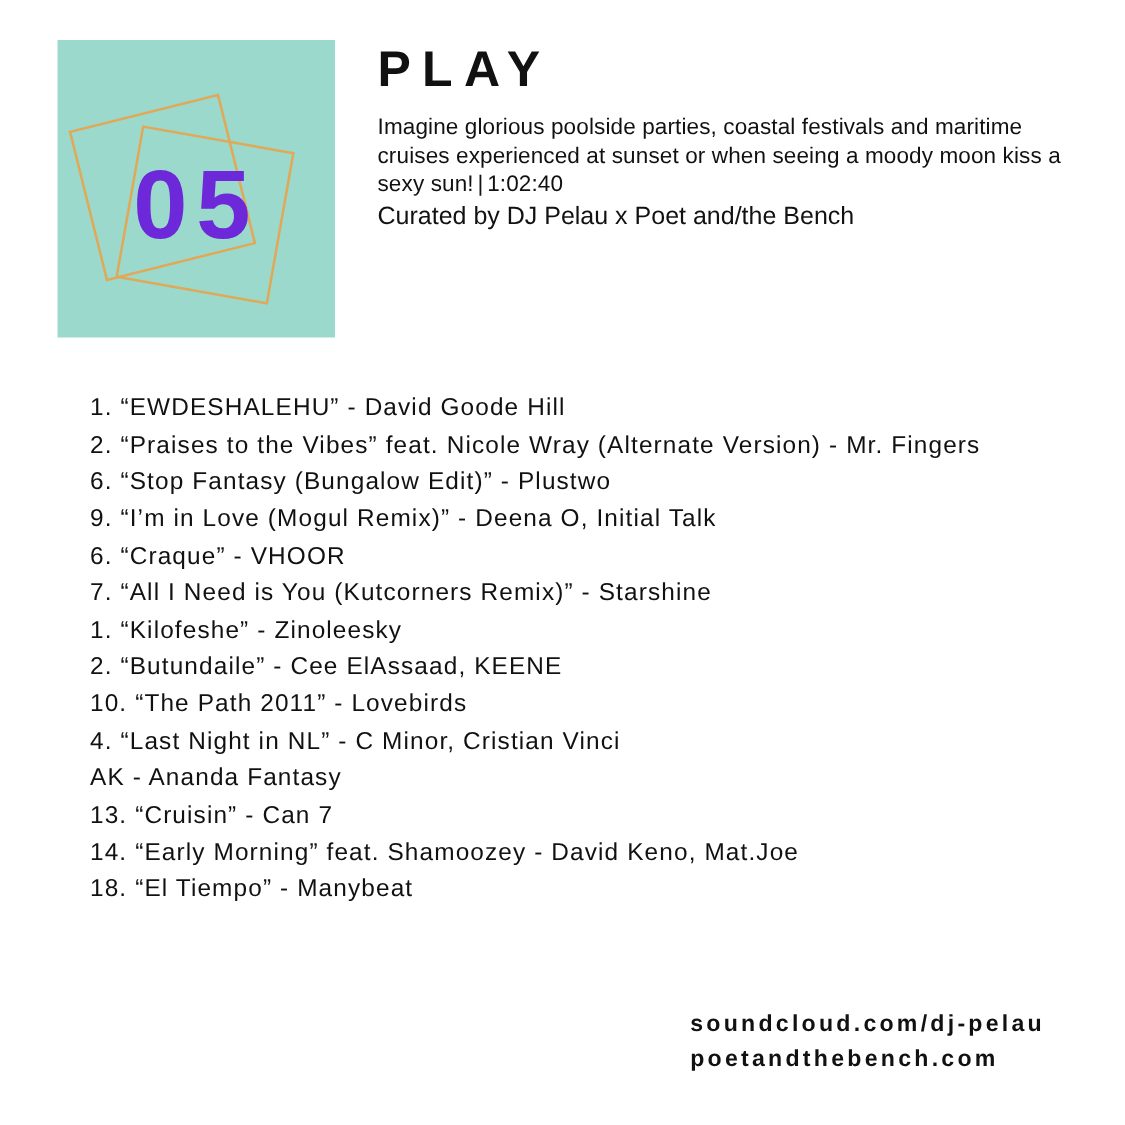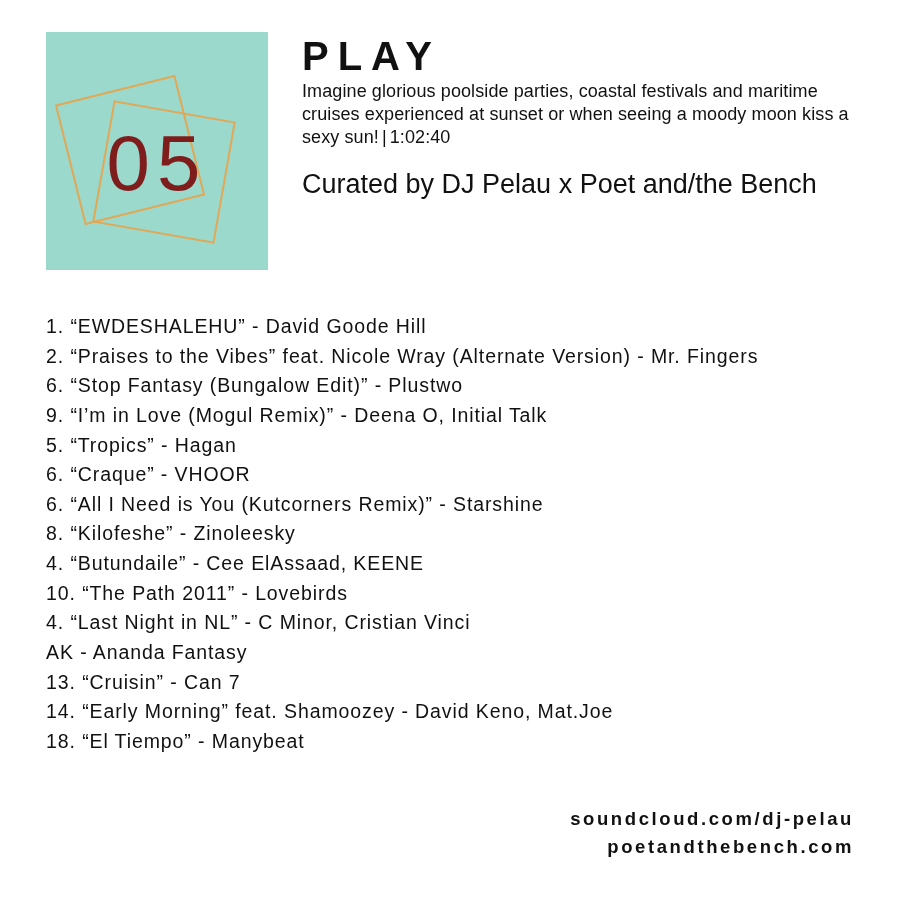--- a/index.html
+++ b/index.html
@@ -53,76 +53,76 @@
     top: 78px;
     transform: rotate(10deg);
   }
   .badge .num {
     position: absolute;
     left: 0;
     right: 0;
     top: 92px;
     text-align: center;
     font-size: 78px;
-    font-weight: 400;
+    font-weight: 700;
     letter-spacing: 7px;
     line-height: 1;
-    color: #7f1d1d;
+    color: #6d28d9;
   }
 
   .header-text {
     padding-left: 34px;
     padding-top: 4px;
     flex: 1 1 auto;
   }
   .title {
     font-size: 40px;
     font-weight: 700;
     letter-spacing: 9px;
     line-height: 1;
-    margin-bottom: 4px;
+    margin-bottom: 14px;
     color: #111111;
   }
   .desc {
     font-size: 18px;
     line-height: 1.27;
     color: #111111;
     letter-spacing: 0.1px;
     max-width: 570px;
   }
   .desc .dur-sep {
     padding: 0 3px;
   }
   .curated {
-    font-size: 27px;
+    font-size: 20px;
     line-height: 1.27;
     color: #111111;
-    margin-top: 18px;
+    margin-top: 2px;
     white-space: nowrap;
   }
 
   
   .tracklist {
-    margin: 42px 0 0 46px;
+    margin: 42px 0 0 72px;
     width: 820px;
   }
   .track {
     font-size: 19.5px;
     letter-spacing: 0.9px;
     line-height: 1.52;
     color: #111111;
     white-space: nowrap;
   }
 
   
   .footer {
     position: absolute;
-    right: 46px;
+    right: 64px;
     bottom: 38px;
-    text-align: right;
+    text-align: left;
   }
   .footer-line {
     font-size: 18.5px;
     font-weight: 700;
     letter-spacing: 2.6px;
     line-height: 1.55;
     color: #111111;
   }
 </style>
 </head>
@@ -146,25 +146,24 @@
       <div class="curated">Curated by DJ Pelau x Poet and/the Bench</div>
     </div>
 
   </div>
 
   <div class="tracklist">
     <div class="track">1. “EWDESHALEHU” - David Goode Hill</div>
     <div class="track">2. “Praises to the Vibes” feat. Nicole Wray (Alternate Version) - Mr. Fingers</div>
     <div class="track">6. “Stop Fantasy (Bungalow Edit)” - Plustwo</div>
     <div class="track">9. “I’m in Love (Mogul Remix)” - Deena O, Initial Talk</div>
-    <div class="track">5. “Tropics” - Hagan</div>
     <div class="track">6. “Craque” - VHOOR</div>
-    <div class="track">6. “All I Need is You (Kutcorners Remix)” - Starshine</div>
-    <div class="track">8. “Kilofeshe” - Zinoleesky</div>
-    <div class="track">4. “Butundaile” - Cee ElAssaad, KEENE</div>
+    <div class="track">7. “All I Need is You (Kutcorners Remix)” - Starshine</div>
+    <div class="track">1. “Kilofeshe” - Zinoleesky</div>
+    <div class="track">2. “Butundaile” - Cee ElAssaad, KEENE</div>
     <div class="track">10. “The Path 2011” - Lovebirds</div>
     <div class="track">4. “Last Night in NL” - C Minor, Cristian Vinci</div>
     <div class="track">AK - Ananda Fantasy</div>
     <div class="track">13. “Cruisin” - Can 7</div>
     <div class="track">14. “Early Morning” feat. Shamoozey - David Keno, Mat.Joe</div>
     <div class="track">18. “El Tiempo” - Manybeat</div>
   </div>
 
   <div class="footer">
     <div class="footer-line">soundcloud.com/dj-pelau</div>

